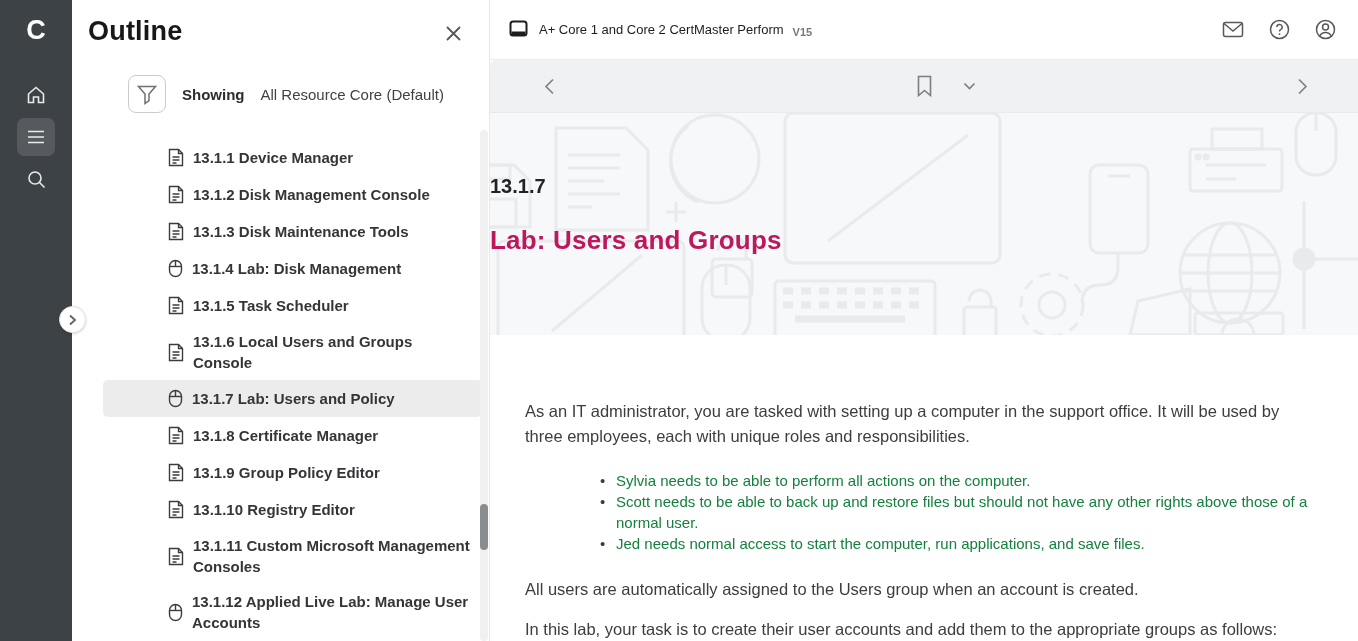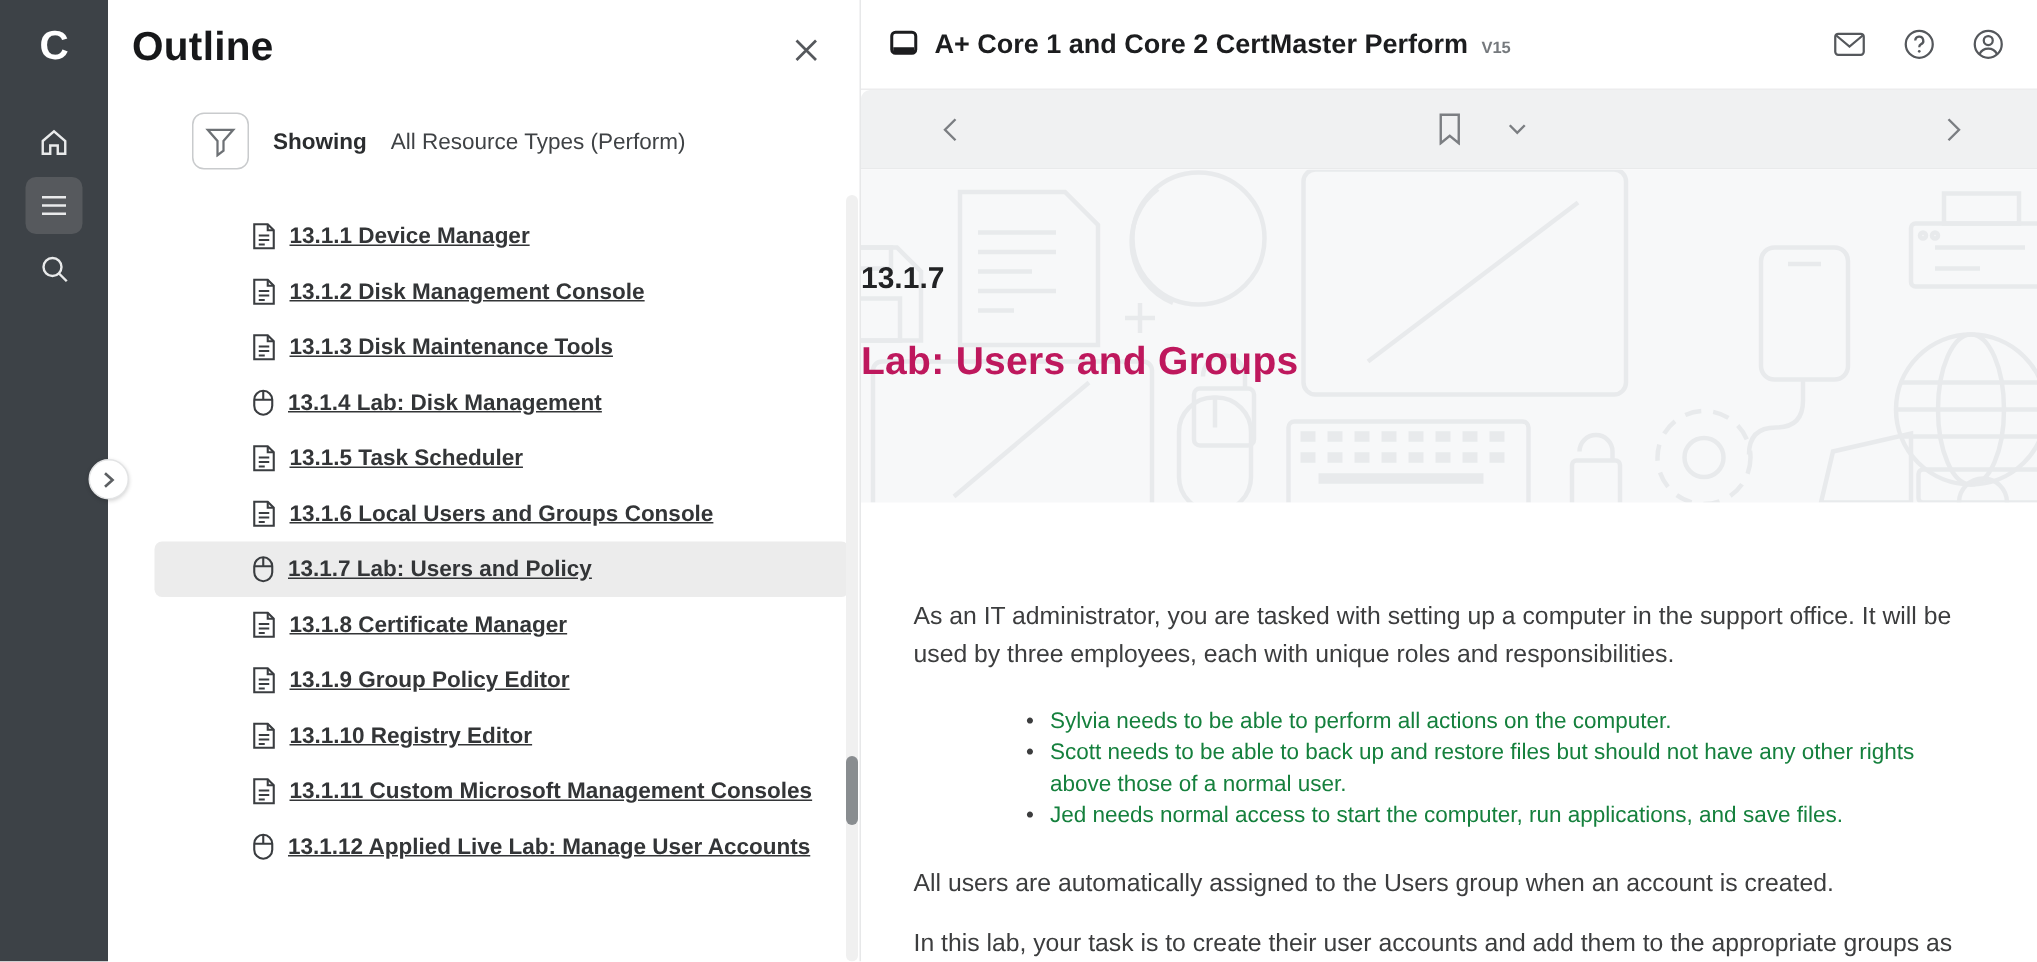--- a/index.html
+++ b/index.html
@@ -12,61 +12,61 @@
           align-items:center; flex-shrink:0; position:relative; z-index:5; }
   .rail-logo { color:#fff; font-size:27px; font-weight:700; margin-top:10px;
                height:40px; display:flex; align-items:center; cursor:pointer; }
   .rail-btn { width:38px; height:38px; display:flex; align-items:center; justify-content:center;
               border:none; background:transparent; border-radius:7px; cursor:pointer; margin-top:4px; }
   .rail-btn svg { stroke:#e9eaeb; fill:none; stroke-width:1.6; }
   .rail-btn.first { margin-top:26px; }
   .rail-btn.active { background:#56595d; }
 
   
-  .outline-panel { width:502px; background:#fff; flex-shrink:0; position:relative;
+  .outline-panel { width:418px; background:#fff; flex-shrink:0; position:relative;
                    border-right:1px solid #e7e8e9; }
   .panel-head { display:flex; align-items:flex-start; justify-content:space-between;
                 padding:16px 22px 0 16px; }
   .panel-title { font-size:27px; font-weight:800; color:#17181a; letter-spacing:.2px; }
   .panel-close { background:none; border:none; cursor:pointer; padding:4px; margin-top:4px; }
   .panel-close svg { stroke:#55585c; stroke-width:1.8; }
   .filter-row { display:flex; align-items:center; margin:28px 0 0 16px;padding-left:40px; }
   .filter-btn { width:38px; height:38px; border:1px solid #c9cbcd; border-radius:8px;
                 background:#fff; display:flex; align-items:center; justify-content:center; cursor:pointer; }
   .filter-btn svg { stroke:#6d7175; fill:none; stroke-width:1.5; }
   .filter-showing { font-size:15px; font-weight:700; color:#2b2d2f; margin-left:16px; }
   .filter-value { font-size:15px; color:#3f4245; margin-left:16px; }
 
   .outline-list { list-style:none; margin:26px 7px 0 31px; }
   .outline-item { position:relative; display:flex; align-items:center; gap:9px;
                   padding:7px 10px 7px 65px; min-height:37px; border-radius:5px;
                   cursor:pointer; margin-bottom:0; }
   .outline-item.selected { background:#ececec; }
   .outline-item .item-icon { flex-shrink:0; display:flex; }
   .outline-item svg { stroke:#3a3d40; fill:none; stroke-width:1.4; }
-  .item-label { font-size:15px; font-weight:700; color:#333537; line-height:21px;text-decoration:underline; }
+  .item-label { font-size:15px; font-weight:700; color:#333537; line-height:21px; }
 
   .panel-scrollbar { position:absolute; top:130px; bottom:0; right:1px; width:8px;
                      background:#f0f0f0; border-radius:4px; cursor:pointer; }
   .panel-scroll-thumb { position:absolute; top:374px; left:0; width:8px; height:46px;
                         background:#898d90; border-radius:4px; cursor:grab; }
 
   
   .panel-toggle { position:absolute; left:59px; top:306px; width:27px; height:27px;
                   border-radius:50%; background:#fff; border:1px solid #e3e4e5;
                   box-shadow:0 1px 3px rgba(0,0,0,.18); cursor:pointer; z-index:9;
                   display:flex; align-items:center; justify-content:center; }
   .panel-toggle svg { stroke:#5d6063; stroke-width:1.8; fill:none; }
 
   
   .main { flex:1; display:flex; flex-direction:column; min-width:0; background:#fff; }
   .course-header { height:60px; background:#fff; display:flex; align-items:center;
                    padding:0 20px 0 18px; border-bottom:1px solid #ececed; flex-shrink:0; }
   .book-icon { display:flex; margin-right:10px; }
-  .course-title { font-size:18px; font-weight:700; color:#1c1d1f; }
+  .course-title { font-size:13px; font-weight:400; color:#1c1d1f; }
   .course-version { font-size:11px; font-weight:700; color:#75797d; margin-left:9px; margin-top:4px; }
   .header-actions { margin-left:auto; display:flex; align-items:center; gap:21px; }
   .hdr-btn { background:none; border:none; cursor:pointer; display:flex; padding:2px; }
   .hdr-btn svg { stroke:#55585c; fill:none; stroke-width:1.5; }
 
   .toolbar { height:53px; background:#f0f1f2; display:flex; align-items:center;
              padding:0 46px 0 50px; flex-shrink:0; border-bottom:1px solid #e9eaeb;
              border-top-left-radius:6px; }
   .tb-btn { background:none; border:none; cursor:pointer; display:flex; padding:4px; }
   .tb-btn svg { stroke:#7b7e82; fill:none; stroke-width:1.6; }
@@ -132,21 +132,21 @@
 
     <div class="filter-row">
       <button class="filter-btn">
         <span style="display:flex">
           <svg width="22" height="21" viewBox="0 0 22 21">
             <path d="M2.5 2.5 h17 l-6.5 7.5 v6.5 l-4 3 v-9.5 z"></path>
           </svg>
         </span>
       </button>
       <span class="filter-showing">Showing</span>
-      <span class="filter-value">All Resource Types (Perform)</span>
+      <span class="filter-value">All Resource Core (Default)</span>
     </div>
 
     <ul class="outline-list" id="outline-list">
         <li class="outline-item">
   <span class="item-icon">
     <svg width="16" height="19" viewBox="0 0 16 19">
       <path d="M1.5 1.5 h9 l4 4 v12 h-13 z"></path>
       <path d="M10.5 1.5 v4 h4"></path>
       <path d="M4.5 9 h7 M4.5 12 h7 M4.5 15 h4"></path>
     </svg>

